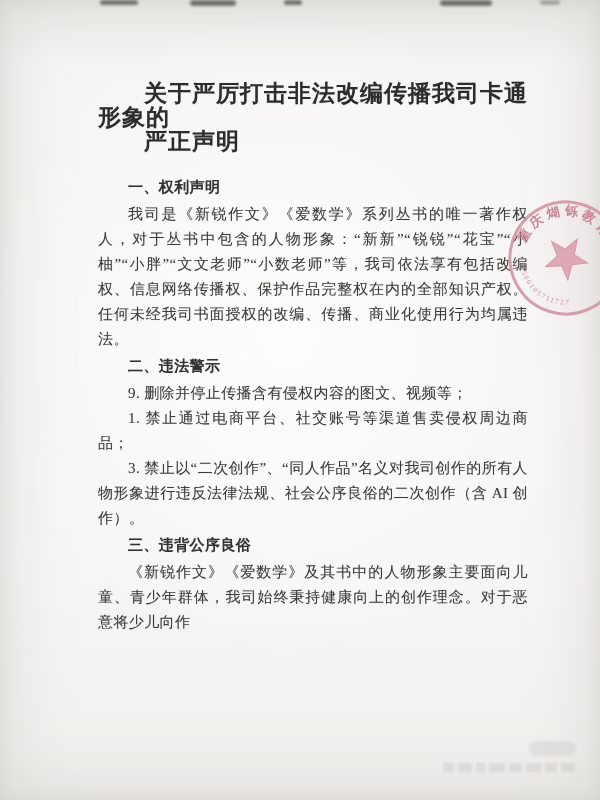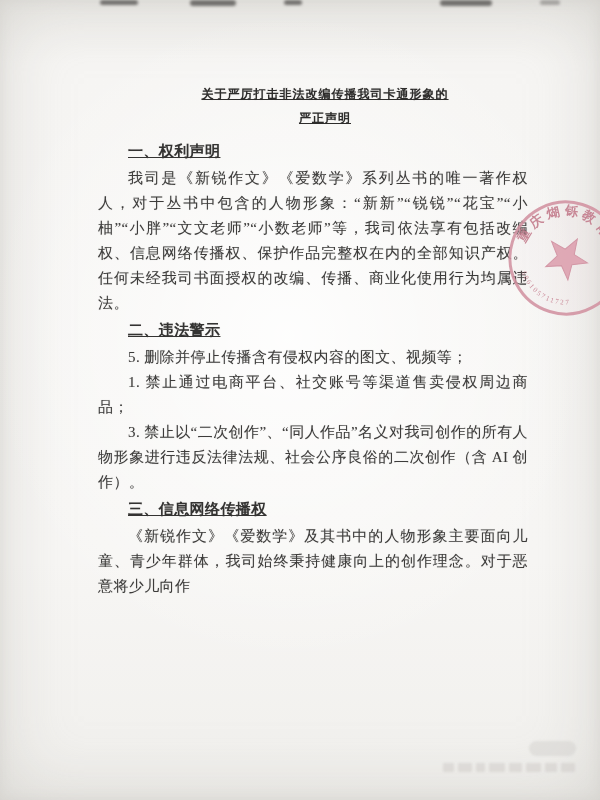--- a/index.html
+++ b/index.html
@@ -37,29 +37,28 @@
     position: absolute;
     left: 98px; top: 82px; width: 430px;
     color: #3d3c3b;
     font-size: 15px;
     line-height: 25px;
     letter-spacing: 0.4px;
     text-align: justify;
     text-shadow: 0 0 1px rgba(80,78,76,0.28);
   }
   .title {
-    font-size: 12px; font-weight: bold; color: #2d2c2b;
-    text-align: center; text-indent: 0;
+    font-size: 23px; font-weight: bold; color: #2d2c2b;
+    text-indent: 0;
     line-height: 24px; margin: 0 0 17px 0;
     letter-spacing: 1px;
-    text-decoration: underline;
   }
-  .title.sub { margin-bottom: 9px; }
+  .title.sub { margin-bottom: 21px; }
   .content p { margin: 0; text-indent: 2em; }
-  .content p.heading { font-weight: bold; color: #343332; margin: 2px 0; text-decoration: underline; }
+  .content p.heading { font-weight: bold; color: #343332; margin: 2px 0; }
 
   .seal {
     position: absolute; left: 496px; top: 188px;
     width: 140px; height: 140px;
     opacity: 0.88;
     filter: blur(0.3px);
   }
   
   .wm-badge {
     position: absolute; left: 529px; top: 741px;
@@ -101,24 +100,24 @@
   <div class="smudge s4"></div>
   <div class="smudge s5"></div>
 
   <div class="content">
     <p class="title">关于严厉打击非法改编传播我司卡通形象的</p>
     <p class="title sub">严正声明</p>
 
     <p class="heading">一、权利声明</p>
     <p>我司是《新锐作文》《爱数学》系列丛书的唯一著作权人，对于丛书中包含的人物形象：“新新”“锐锐”“花宝”“小柚”“小胖”“文文老师”“小数老师”等，我司依法享有包括改编权、信息网络传播权、保护作品完整权在内的全部知识产权。任何未经我司书面授权的改编、传播、商业化使用行为均属违法。</p>
     <p class="heading">二、违法警示</p>
-    <p>5. 删除并停止传播含有侵权内容的图文、视频等；</p>
+    <p>9. 删除并停止传播含有侵权内容的图文、视频等；</p>
     <p>1. 禁止通过电商平台、社交账号等渠道售卖侵权周边商品；</p>
     <p>3. 禁止以“二次创作”、“同人作品”名义对我司创作的所有人物形象进行违反法律法规、社会公序良俗的二次创作（含 AI 创作）。</p>
-    <p class="heading">三、信息网络传播权</p>
+    <p class="heading">三、违背公序良俗</p>
     <p>《新锐作文》《爱数学》及其书中的人物形象主要面向儿童、青少年群体，我司始终秉持健康向上的创作理念。对于恶意将少儿向作</p>
   </div>
 
   <svg class="seal" viewBox="0 0 140 140" aria-hidden="true">
     <defs>
       <path id="sealTopArc" d="M 27 70 A 43 43 0 1 1 113 70" fill="none"></path>
       <path id="sealBotArc" d="M 23.5 70 A 46.5 46.5 0 0 0 116.5 70" fill="none"></path>
     </defs>
     <g transform="rotate(17 70 70)">
       <circle cx="70" cy="70" r="56" fill="rgba(227,169,181,0.06)" stroke="#d292a1" stroke-width="3"></circle>

